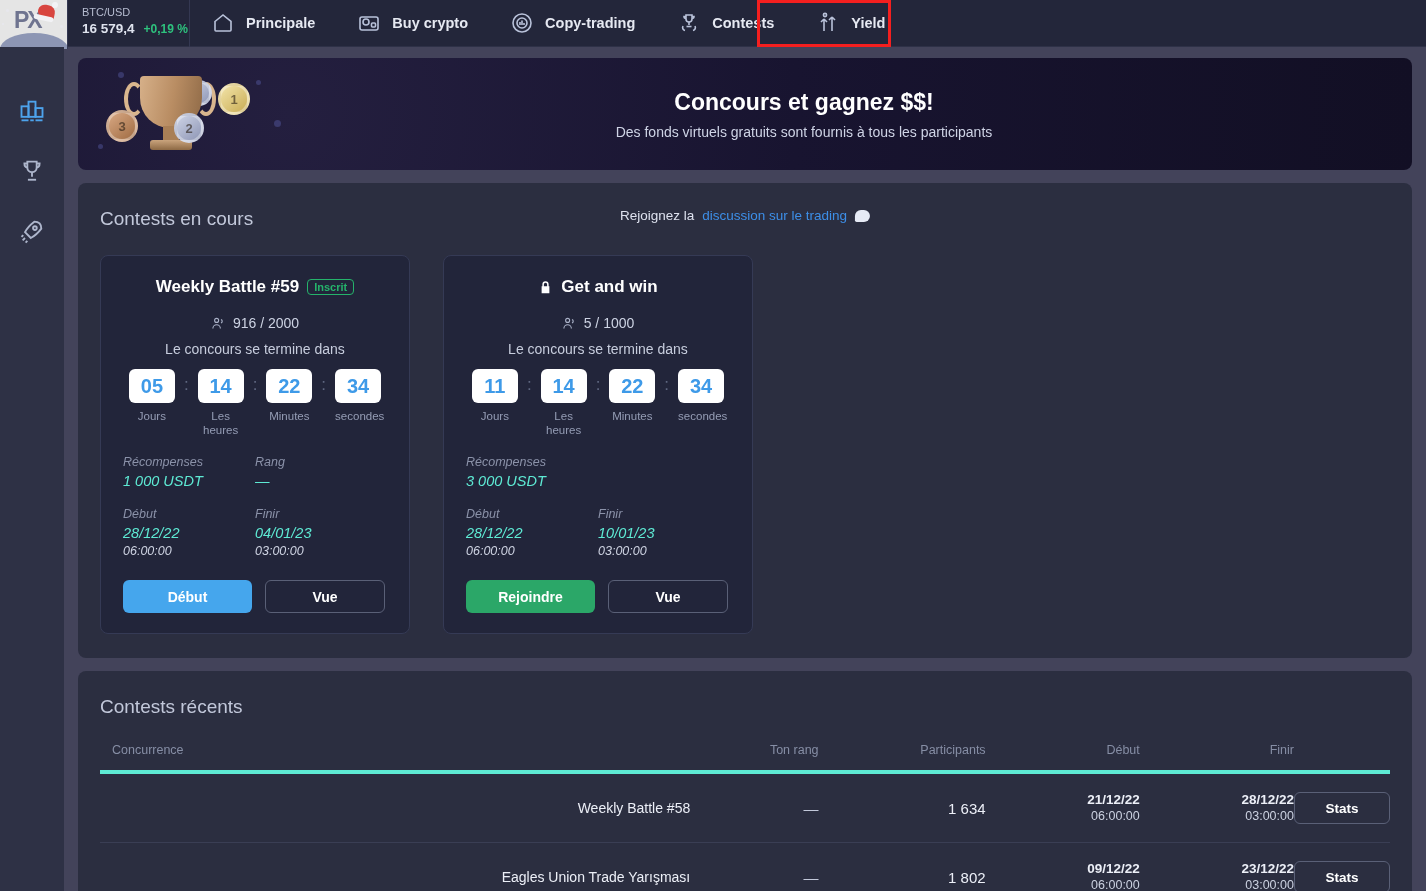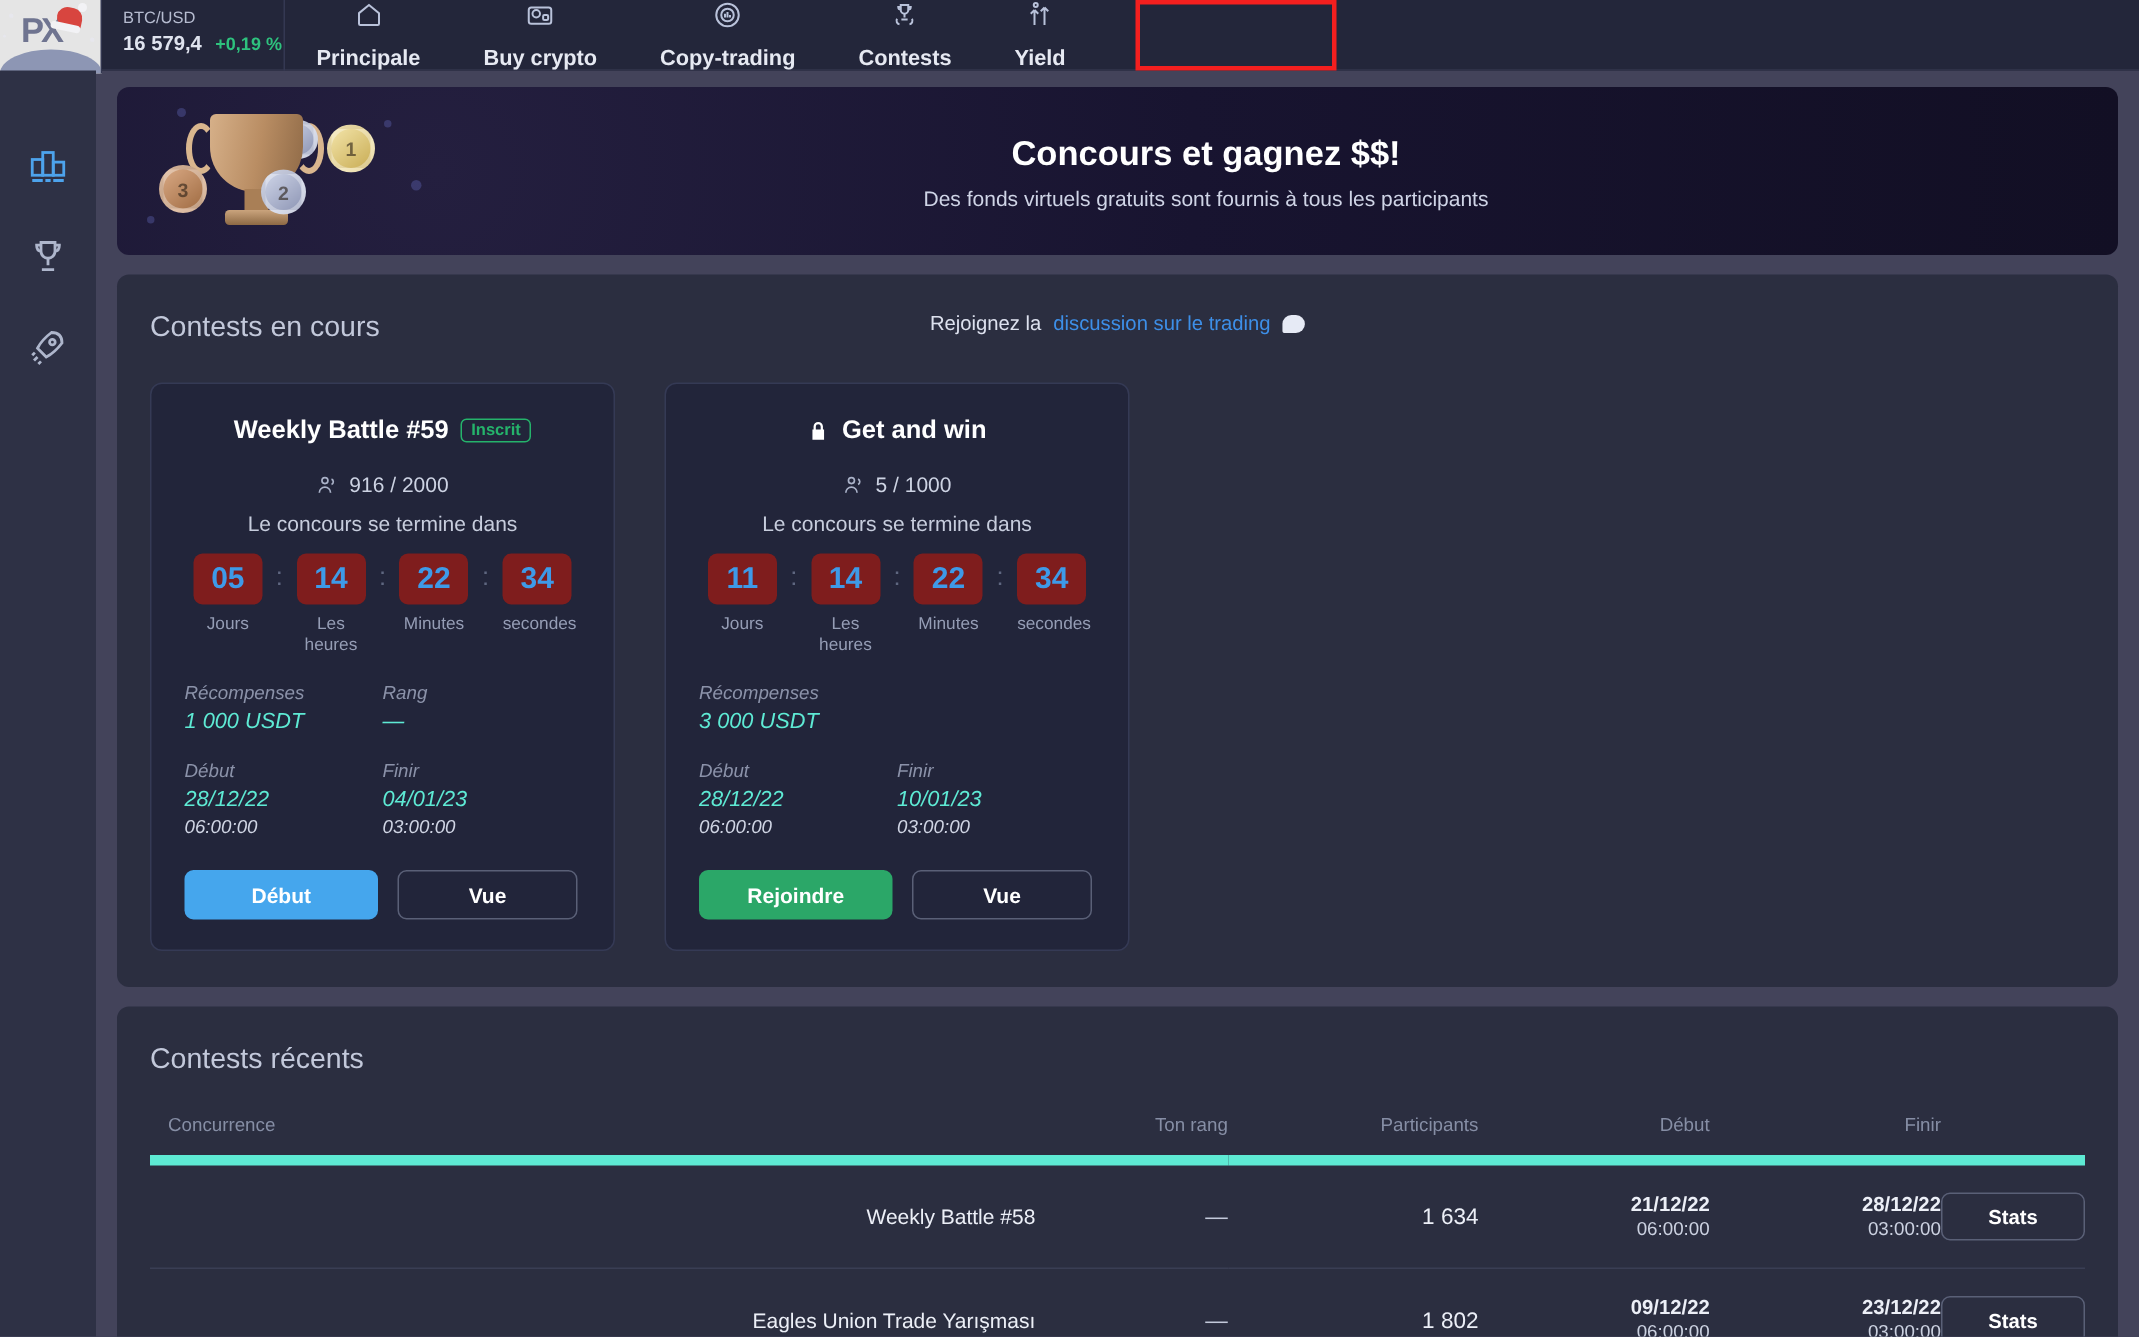--- a/index.html
+++ b/index.html
@@ -55,21 +55,21 @@
     border-right: 1px solid #343852;
   }
   .ticker-pair { font-size: 11px; color: #b6bcd0; line-height: 15px; }
   .ticker-row { display: flex; align-items: baseline; gap: 9px; line-height: 17px;}
   .ticker-price { font-size: 13.5px; color: #dfe3ee; font-weight: 600; }
   .ticker-chg { font-size: 12px; color: #2ec27e; font-weight: 600; }
 
   .nav-items { display: flex; align-items: center; height: 47px; }
   .nav-item {
     display: flex; align-items: center; gap: 11px;
-    height: 47px; padding: 0 21px; cursor: pointer; position: relative; flex-direction: column;
+    height: 47px; padding: 0 21px; cursor: pointer; position: relative;
   }
   .nav-label { font-size: 14.5px; color: #e6e9f2; font-weight: 600; white-space: nowrap;}
   .nav-ico { width: 24px; height: 24px; display:block; color: #b9c2da; }
   .nav-caret {
     width: 0; height: 0; margin-left: -4px;
     border-left: 5px solid transparent; border-right: 5px solid transparent;
     border-top: 5px solid #aab2c8;
   }
   .nav-highlight {
     position: absolute; left: 757px; top: 0px; width: 134px; height: 47px;
@@ -151,21 +151,21 @@
   .card-part {
     display:flex; align-items:center; justify-content:center; gap: 7px;
     font-size: 14px; color: #cdd3e3; margin-top: 15px;
   }
   .people-ico { width:15px; height:15px; color:#aab2c8;}
   .card-endsin { text-align: center; font-size: 14px; color: #c7cddd; margin-top: 10px; }
 
   .countdown { display:flex; align-items:flex-start; justify-content:center; margin-top: 12px; }
   .cd-cell { width: 46px; text-align: center; }
   .cd-box {
-    width: 46px; height: 34px; background: #7f1d1d; border-radius: 6px;
+    width: 46px; height: 34px; background: #ffffff; border-radius: 6px;
     display: flex; align-items: center; justify-content: center;
     font-size: 20px; font-weight: 600; color: #3e9ae8;
   }
   .cd-label { font-size: 11.5px; color: #959db5; margin-top: 6px; line-height: 14px; }
   .cd-sep { font-size: 17px; color: #5f6780; padding: 6px 9px 0 9px; }
 
   .kv-grid { display:flex; margin-top: 18px; }
   .kv { width: 50%; font-style: italic; }
   .kv-label { font-size: 12.5px; color: #8b92a9; margin-bottom: 4px; }
   .kv-value { font-size: 14.5px; color: #5eead4; }
@@ -177,21 +177,21 @@
     font-size: 14px; font-weight: 700; cursor: pointer;
   }
   .btn-primary { width: 129px; background: #45a6ed; color: #ffffff; }
   .btn-join { width: 129px; background: #2ba768; color: #ffffff; }
   .btn-outline { width: 120px; border: 1px solid #5a6077; color: #ffffff; background: transparent; }
 
   
   .tbl { width: 100%; margin-top: 22px; border-collapse: collapse; }
   .tbl th {
     font-size: 12.5px; color: #868ea5; font-weight: 400; text-align: right;
-    padding: 0 0 13px 0; border-bottom: 7px solid #5eead4;
+    padding: 0 0 13px 0; border-bottom: 4px solid #5eead4;
   }
   .tbl th.left { text-align: left; padding-left: 12px; }
   .tbl td { padding: 17px 0; border-bottom: 1px solid #3a3e54; text-align: right; }
   .tbl tr:last-child td { border-bottom: none; }
   .td-name { text-align: left; padding-left: 12px; font-size: 14px; color: #eceff7; }
   .td-rank { font-size: 15px; color: #c3c9da; }
   .td-part { font-size: 15px; color: #eceff7; }
   .td-date { font-size: 13.5px; color: #eceff7; font-weight: 600; line-height: 17px; }
   .td-time { font-size: 12.5px; color: #cbd1e0; font-weight: 400; }
   .btn-stats {

